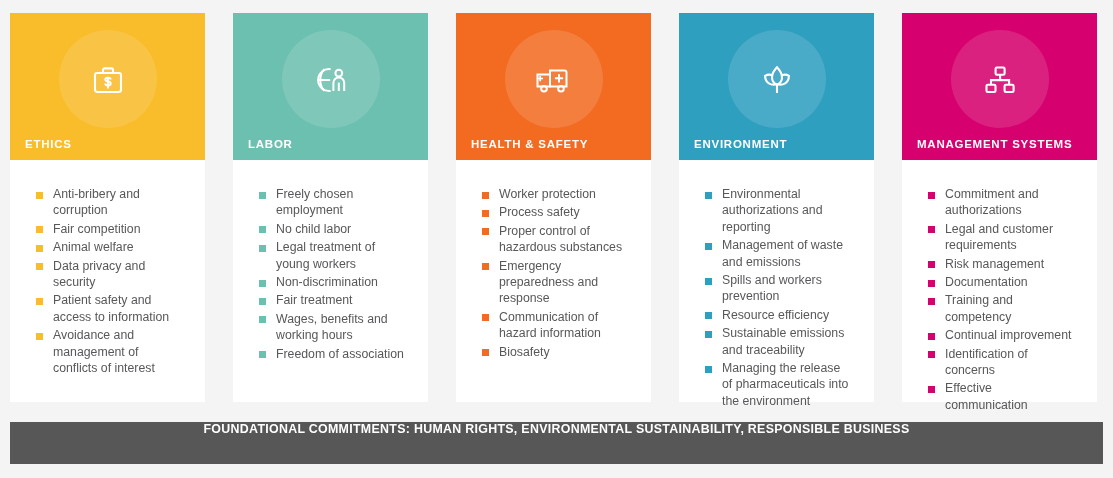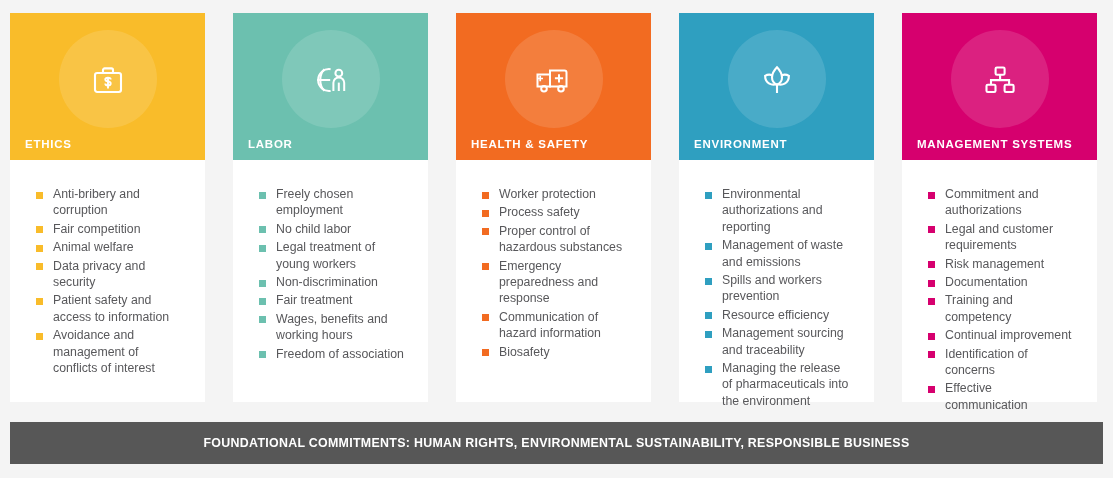--- a/index.html
+++ b/index.html
@@ -100,21 +100,21 @@
     height: 7px;
   }
   .footer-banner {
     position: absolute;
     left: 10px;
     top: 422px;
     width: 1093px;
     height: 42px;
     background: #575757;
     display: flex;
-    align-items: center;
+    align-items: flex-start;
     justify-content: center;
   }
   .footer-text {
     color: #ffffff;
     font-size: 12.4px;
     letter-spacing: 0.3px;
     white-space: nowrap;
   }
   .footer-text .lead {
     font-weight: 600;
@@ -218,21 +218,21 @@
             </svg>
           </div>
           <div class="card-title">ENVIRONMENT</div>
         </div>
         <div class="card-body">
           <ul class="topic-list">
             <li><span class="bullet" style="background: rgb(47, 159, 192);"></span><span>Environmental authorizations and reporting</span></li>
             <li><span class="bullet" style="background: rgb(47, 159, 192);"></span><span>Management of waste and emissions</span></li>
             <li><span class="bullet" style="background: rgb(47, 159, 192);"></span><span>Spills and workers prevention</span></li>
             <li><span class="bullet" style="background: rgb(47, 159, 192);"></span><span>Resource efficiency</span></li>
-            <li><span class="bullet" style="background: rgb(47, 159, 192);"></span><span>Management sourcing and traceability</span></li>
+            <li><span class="bullet" style="background: rgb(47, 159, 192);"></span><span>Sustainable emissions and traceability</span></li>
             <li><span class="bullet" style="background: rgb(47, 159, 192);"></span><span>Managing the release of pharmaceuticals into the environment</span></li>
           </ul>
         </div>
       </div>
       <div class="card">
         <div class="card-header" style="background: rgb(214, 0, 110);">
           <div class="header-circle"></div>
           <div class="header-icon">
             <svg width="32" height="30" viewBox="0 0 32 30" fill="none" stroke="#ffffff" stroke-width="2.1">
               <rect x="11.6" y="2.5" width="9" height="7.2" rx="1.3"></rect>

